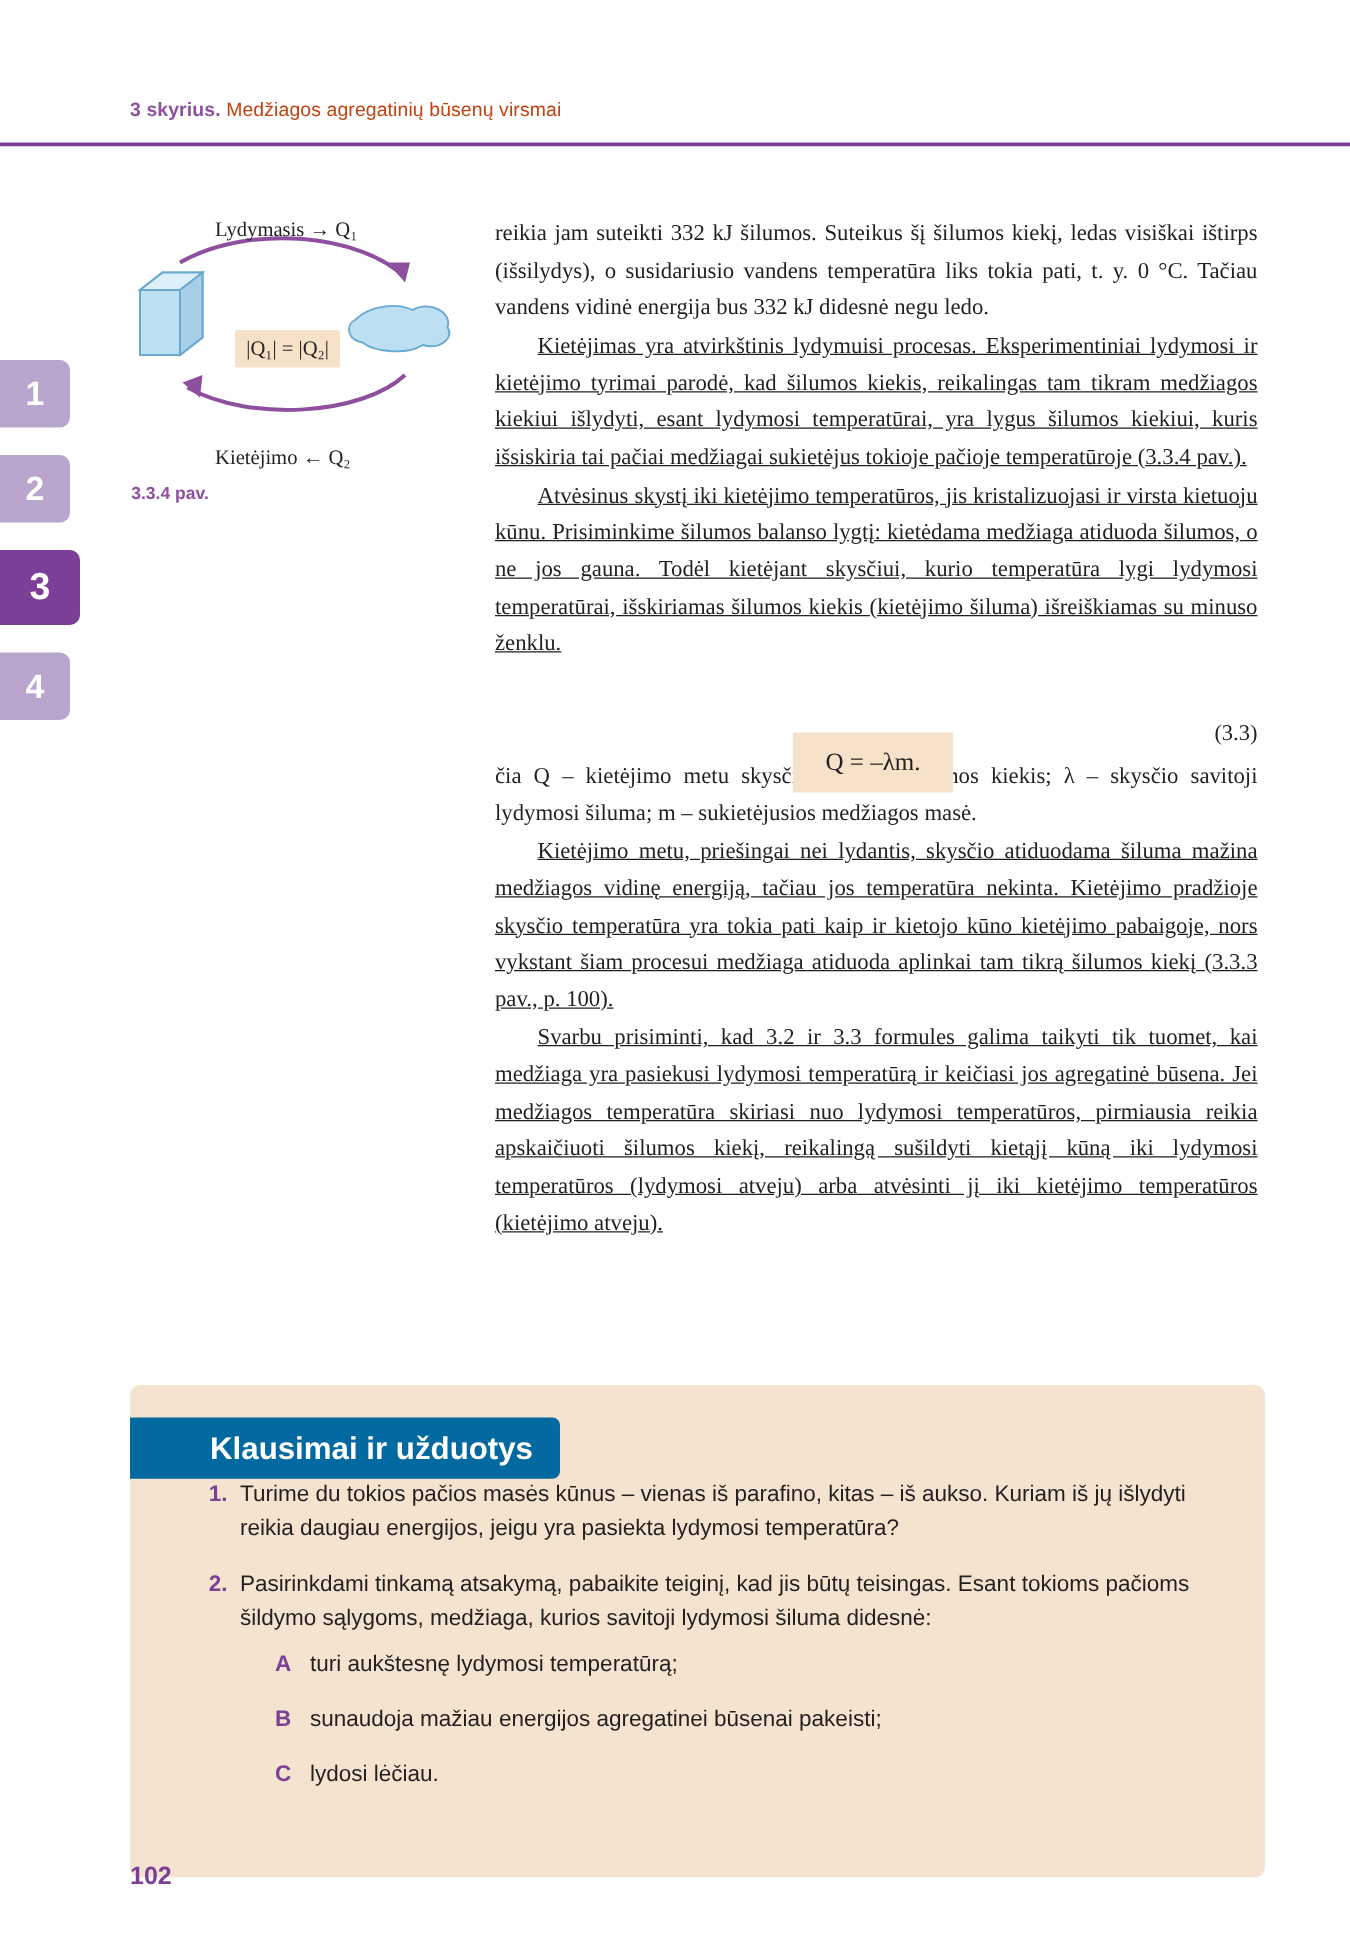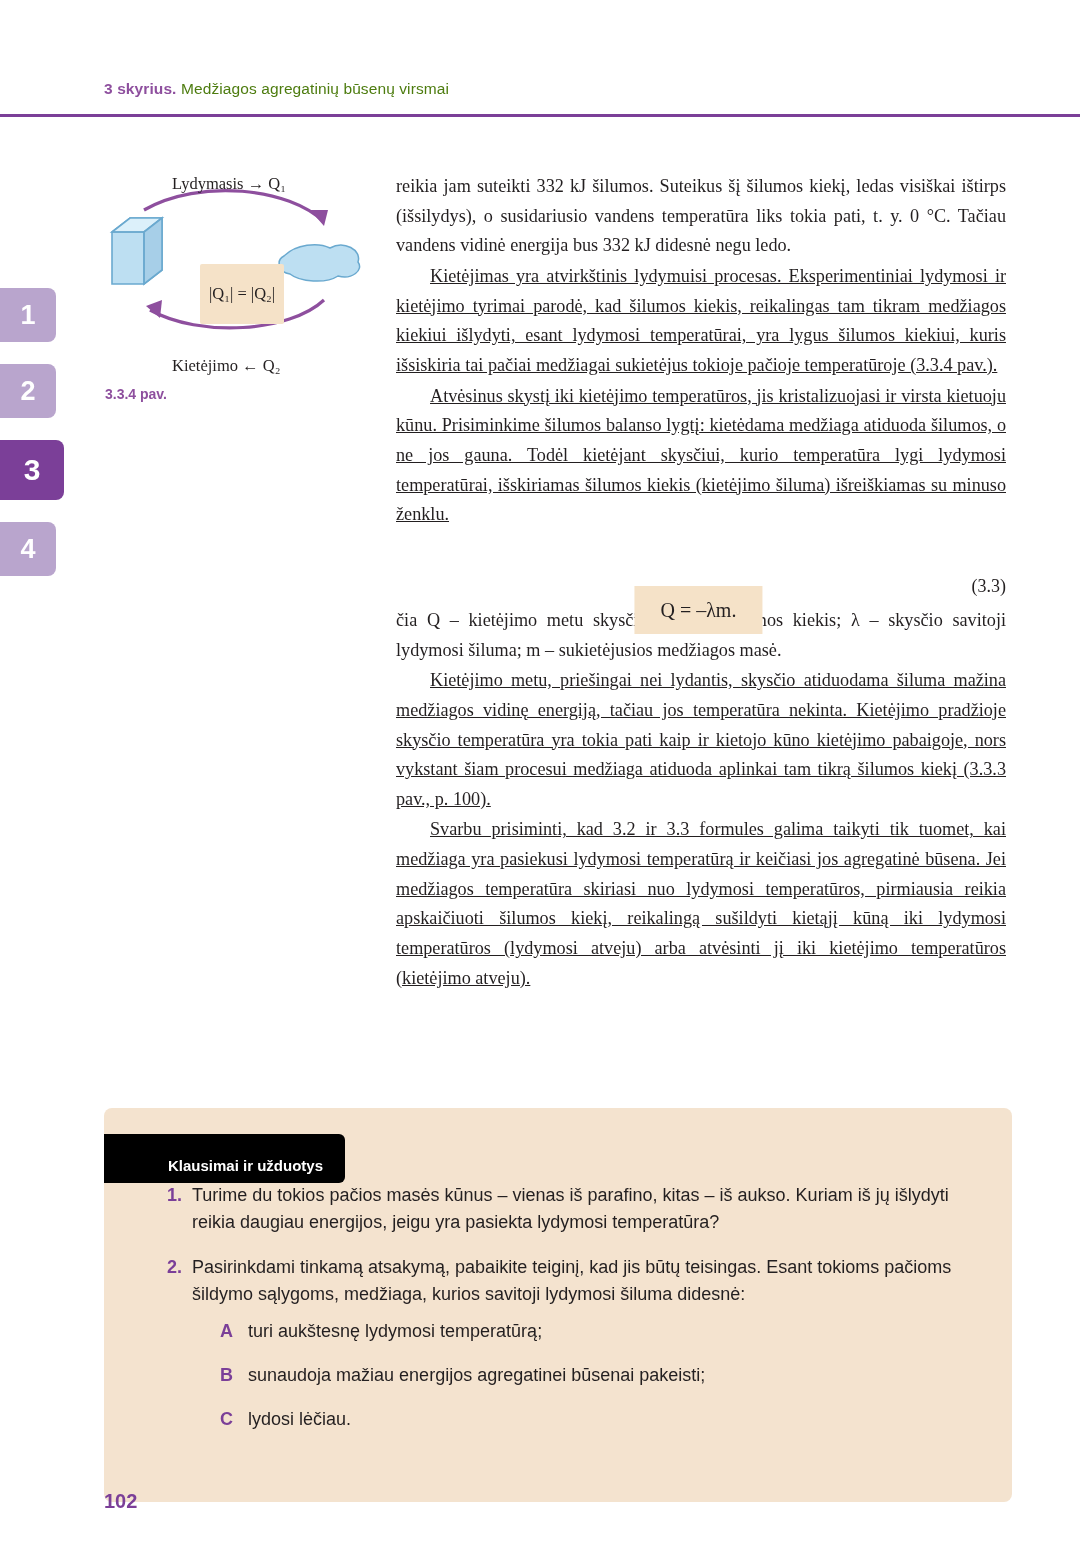--- a/index.html
+++ b/index.html
@@ -22,21 +22,21 @@
     left: 104px;
     top: 80px;
     font-size: 15.5px;
     letter-spacing: 0.1px;
   }
   .header .chapter-num {
     color: #8e4f9e;
     font-weight: bold;
   }
   .header .chapter-title {
-    color: #4d7c0f;
+    color: #c2410c;
   }
   .header-rule {
     position: absolute;
     left: 0;
     top: 114px;
     width: 1080px;
     height: 2.5px;
     background: #7b3f98;
   }
 
@@ -89,24 +89,24 @@
   .fig-caption {
     position: absolute;
     left: 5px;
     top: 226px;
     color: #8e4f9e;
     font-weight: bold;
     font-size: 14px;
   }
   .fig-eq {
     position: absolute;
-    left: 100px;
+    left: 88px;
     top: 104px;
     background: #f5e2c8;
-    padding: 20px 9px;
+    padding: 5px 9px;
     font-family: "Liberation Serif", serif;
     font-size: 16.5px;
     border-radius: 2px;
     white-space: nowrap;
   }
   .fig-svg { position: absolute; left: 0; top: 0; }
 
   
   .col {
     position: absolute;
@@ -164,25 +164,25 @@
     top: 1108px;
     width: 908px;
     background: #f4e3cf;
     border-radius: 8px;
     padding-bottom: 34px;
   }
   .qbox-title {
     position: absolute;
     left: 104px;
     top: 1134px;
-    background: #000000;
+    background: #0369a1;
     color: #fff;
-    font-size: 15px;
-    font-weight: bold;
-    padding: 23px 22px 9px 64px;
+    font-size: 25px;
+    font-weight: bold;
+    padding: 11px 22px 9px 64px;
     border-radius: 0 6px 6px 0;
   }
   .qlist {
     padding: 74px 46px 0 46px;
     font-size: 18px;
     line-height: 1.5;
   }
   .qitem {
     display: flex;
     margin-bottom: 18px;

